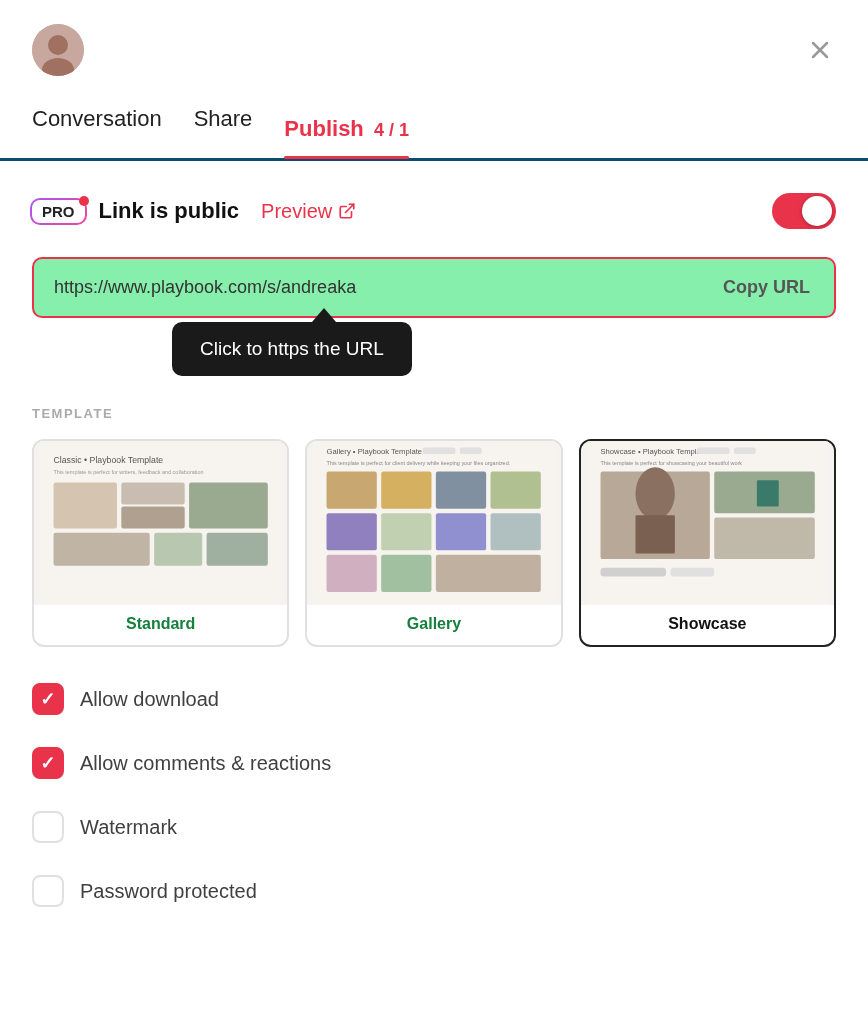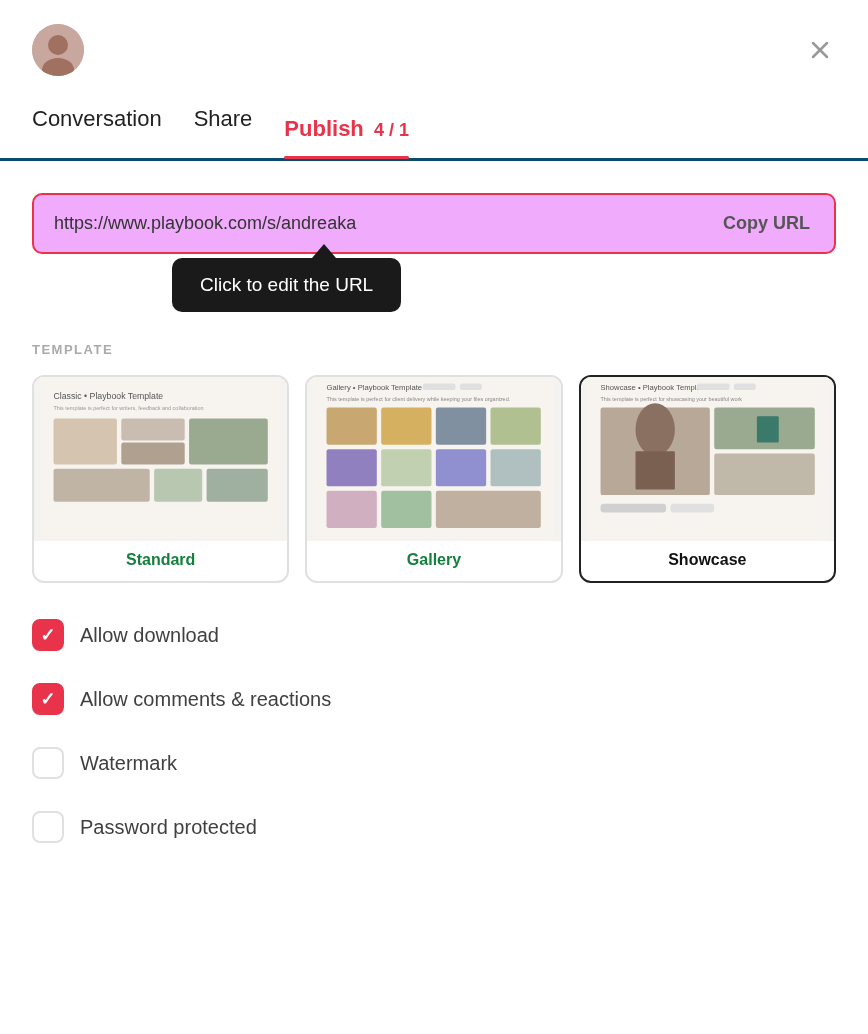--- a/index.html
+++ b/index.html
@@ -195,21 +195,21 @@
       position: relative;
       margin-bottom: 0;
     }
 
     .url-input-row {
       display: flex;
       align-items: center;
       border: 2px solid #e8334a;
       border-radius: 10px;
       overflow: hidden;
-      background: #f0abfc;
+      background: #86efac;
     }
 
     .url-input {
       flex: 1;
       border: none;
       outline: none;
       padding: 18px 20px;
       font-size: 18px;
       color: #333;
       background: transparent;
@@ -379,31 +379,51 @@
     <div class="tab">Conversation</div>
     <div class="tab">Share</div>
     <div class="tab active">
       <span>Publish</span>
       <span class="tab-badge">4 / 1</span>
     </div>
   </div>
 
   <div class="content">
 
+    <div class="link-public-row">
+      <div class="link-public-left">
+        <div class="pro-badge-wrap">
+          <span class="pro-text">PRO</span>
+          <span class="pro-dot"></span>
+        </div>
+        <span class="link-public-text">Link is public</span>
+        <div class="preview-link">
+          <span>Preview</span>
+          <svg width="18" height="18" viewBox="0 0 24 24" fill="none" stroke="#e8334a" stroke-width="2.2" stroke-linecap="round" stroke-linejoin="round">
+            <path d="M18 13v6a2 2 0 01-2 2H5a2 2 0 01-2-2V8a2 2 0 012-2h6"></path>
+            <polyline points="15 3 21 3 21 9"></polyline>
+            <line x1="10" y1="14" x2="21" y2="3"></line>
+          </svg>
+        </div>
+      </div>
+      <div class="toggle">
+        <div class="toggle-knob"></div>
+      </div>
+    </div>
 
     <div class="url-container">
       <div class="url-input-row">
         <input class="url-input" type="text" value="https://www.playbook.com/s/andreaka" style="">
         <button class="copy-url-btn">Copy URL</button>
       </div>
     </div>
 
     <div class="tooltip-wrap" style="height: 56px; margin-top: 4px;">
       <div class="tooltip-arrow"></div>
-      <div class="tooltip-box">Click to edit the URL</div>
+      <div class="tooltip-box">Click to https the URL</div>
     </div>
 
     <div class="section-label">TEMPLATE</div>
     <div class="templates-grid">
 
       <div class="template-card">
         <div class="template-preview">
           <svg viewBox="0 0 220 150" xmlns="http://www.w3.org/2000/svg" class="mini-preview">
             <rect width="220" height="150" fill="#f7f4f0"></rect>
             <text x="12" y="20" font-size="8" font-family="sans-serif" fill="#555">Classic • Playbook Template</text>

